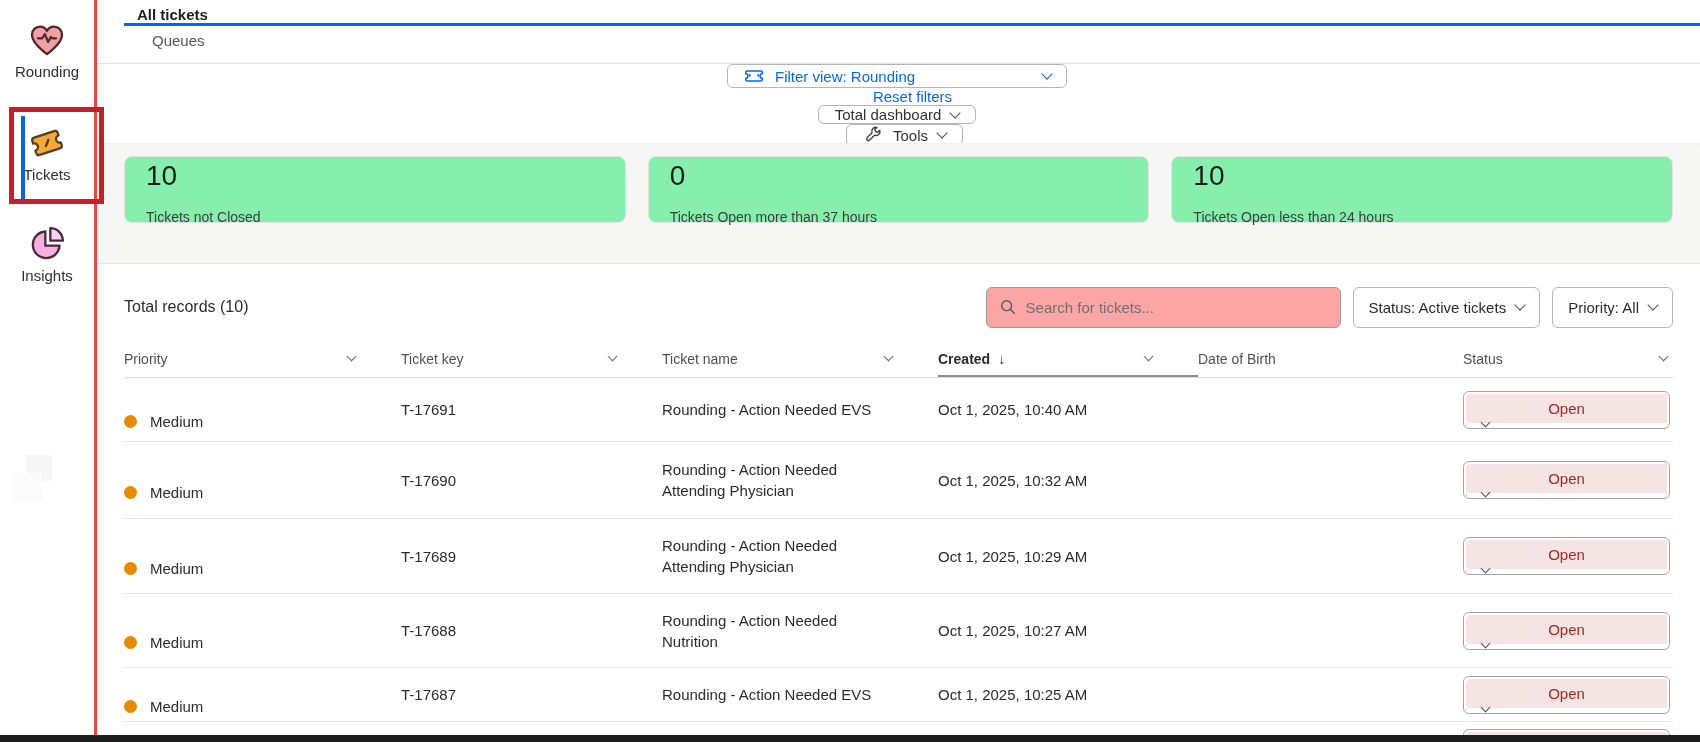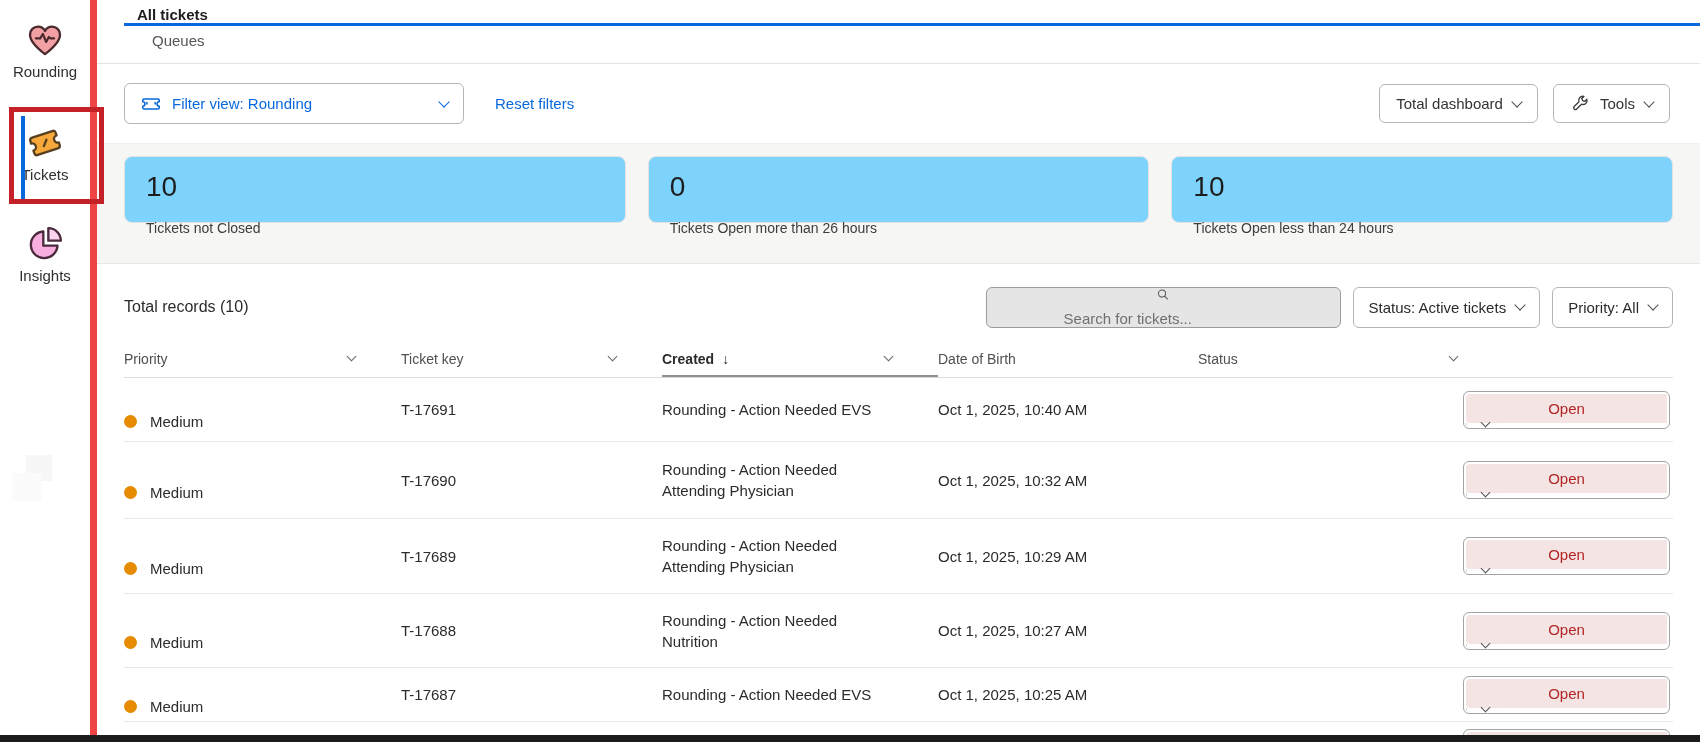--- a/index.html
+++ b/index.html
@@ -4,21 +4,21 @@
 <style>
   * { box-sizing: border-box; margin: 0; padding: 0; }
   html,body { width:1700px; height:742px; overflow:hidden; }
   body {
     font-family: "Liberation Sans", "DejaVu Sans", sans-serif;
     background:#ffffff; color:#2b2b2b; position:relative;
   }
   .app { display:flex; width:1700px; height:742px; position:relative; }
 
   
-  .sidebar { width:97px; flex:0 0 97px; background:#fff; border-right:7px solid #ef4444; position:relative; z-index:4; }
+  .sidebar { width:97px; flex:0 0 97px; background:#fff; border-right:3px solid #ef4444; position:relative; z-index:4; }
   .nav-item { position:absolute; left:0; width:100%; display:flex; flex-direction:column; align-items:center; cursor:pointer; }
   .nav-item .nav-label { font-size:15px; color:#2f2f2f; margin-top:3px; }
   .nav-item svg { display:block; }
   .nav-rounding { top:20px; }
   .nav-tickets { top:123px; }
   .nav-insights { top:224px; }
   .active-bar { position:absolute; left:21px; top:116px; width:4px; height:84px; background:#0768DD; z-index:6; }
   .red-annotation { position:absolute; left:9px; top:107px; width:95px; height:97px; border:5px solid #C32127; z-index:7; pointer-events:none; }
   .ghost-icon { position:absolute; left:12px; top:455px; width:46px; height:46px; opacity:1; }
   .ghost-icon .g1 { position:absolute; left:14px; top:0; width:26px; height:26px; background:#f7f7f7; }
@@ -27,44 +27,44 @@
   
   .main { flex:1; display:flex; flex-direction:column; background:#fff; min-width:0; }
 
   
   .tabbar { height:64px; display:flex; align-items:stretch; padding-left:27px; border-bottom:1px solid #e3e3e3; background:#fff;flex-direction:column; }
   .tab { display:flex; align-items:center; padding:6px 13px 0 13px; font-size:15px; color:#565656; cursor:pointer; border-bottom:3px solid transparent; }
   .tab.active { color:#1d1d1d; font-weight:bold; border-bottom:3px solid #0768DD; }
   .tab + .tab { margin-left:15px; }
 
   
-  .filter-row { height:79px; display:flex; align-items:center; padding:0 30px 0 27px; background:#fff; }
+  .filter-row { height:79px; display:flex; align-items:center; padding:0 30px 0 27px; background:#fff;flex-direction:column; }
   .btn { display:flex; align-items:center; gap:10px; border:1px solid #b5b5b5; border-radius:6px; background:#fff; font-size:15px; cursor:pointer; font-family:inherit; }
   .filter-view-btn { width:340px; height:41px; padding:0 15px; color:#0768DD; }
   .filter-view-btn .flex-sp { flex:1; }
   .link { color:#0768DD; font-size:15px; margin-left:31px; cursor:pointer; text-decoration:none; }
   .filter-row .spacer { flex:1; }
   .gray-btn { height:39px; padding:0 16px; color:#333; }
   .gray-btn + .gray-btn { margin-left:15px; }
 
   .chev { display:inline-block; width:8px; height:8px; border-right:1.8px solid; border-bottom:1.8px solid; transform:rotate(45deg); margin-top:-4px; }
   .chev.sm { width:7px; height:7px; border-width:1.5px; }
   .chev-gray { color:#4f4f4f; }
 
   
   .cards-band { height:121px; background:#f6f6f5; border-bottom:1px solid #e7e7e6; padding:13px 27px 0 27px; display:flex; gap:22px; box-shadow:inset 0 2px 3px -2px rgba(0,0,0,0.07); }
-  .stat-card { flex:1; height:67px; background:#7dd3fc; border:1px solid #e3e3e3; border-radius:8px; padding:13px 21px; }
+  .stat-card { flex:1; height:67px; background:#86efac; border:1px solid #e3e3e3; border-radius:8px; padding:2px 21px; }
   .stat-value { font-size:28px; color:#1d1d1d; line-height:34px; }
   .stat-label { font-size:14px; color:#3d3d3d; margin-top:16px; }
 
   
   .panel { flex:1; background:#fff; display:flex; flex-direction:column; min-height:0; }
   .panel-toolbar { height:76px; display:flex; align-items:center; padding:10px 27px 0 27px; gap:12px; }
   .total-records { font-size:16px; color:#2b2b2b; margin-right:auto; }
-  .searchbox { width:355px; height:41px; border:1px solid #9c9c9c; border-radius:6px; display:flex; align-items:center; padding:0 12px; gap:9px; background:#e5e5e5;flex-direction:column; }
+  .searchbox { width:355px; height:41px; border:1px solid #9c9c9c; border-radius:6px; display:flex; align-items:center; padding:0 12px; gap:9px; background:#fca5a5; }
   .searchbox input { border:none; outline:none; flex:1; font-size:15px; font-family:inherit; color:#2b2b2b; background:transparent; }
   .searchbox input::placeholder { color:#707070; }
   .dd-btn { height:41px; padding:0 15px; color:#2b2b2b; gap:10px; }
 
   
   .table { margin:0 27px; }
   .thead, .trow, .trow-partial { display:grid; grid-template-columns:277px 261px 276px 260px 265px 1fr; align-items:center; }
   .thead { height:38px; border-bottom:1px solid #dcdcdc; }
   .th { display:flex; align-items:center; height:100%; font-size:14px; color:#4f4f4f; }
   .th .colchev { margin-left:auto; margin-right:46px; color:#666; cursor:pointer; }
@@ -163,21 +163,21 @@
       </button>
     </div>
 
     <div class="cards-band">
       <div class="stat-card">
         <div class="stat-value">10</div>
         <div class="stat-label">Tickets not Closed</div>
       </div>
       <div class="stat-card">
         <div class="stat-value">0</div>
-        <div class="stat-label">Tickets Open more than 26 hours</div>
+        <div class="stat-label">Tickets Open more than 37 hours</div>
       </div>
       <div class="stat-card">
         <div class="stat-value">10</div>
         <div class="stat-label">Tickets Open less than 24 hours</div>
       </div>
     </div>
 
     <div class="panel">
 
       <div class="panel-toolbar">
@@ -203,20 +203,24 @@
 
         <div class="thead">
           <div class="th">
             <span>Priority</span>
             <i class="chev sm colchev"></i>
           </div>
           <div class="th">
             <span>Ticket key</span>
             <i class="chev sm colchev"></i>
           </div>
+          <div class="th">
+            <span>Ticket name</span>
+            <i class="chev sm colchev"></i>
+          </div>
           <div class="th sorted">
             <span>Created</span>
             <span class="sort-arrow">↓</span>
             <i class="chev sm colchev"></i>
           </div>
           <div class="th">
             <span>Date of Birth</span>
           </div>
           <div class="th last">
             <span>Status</span>

